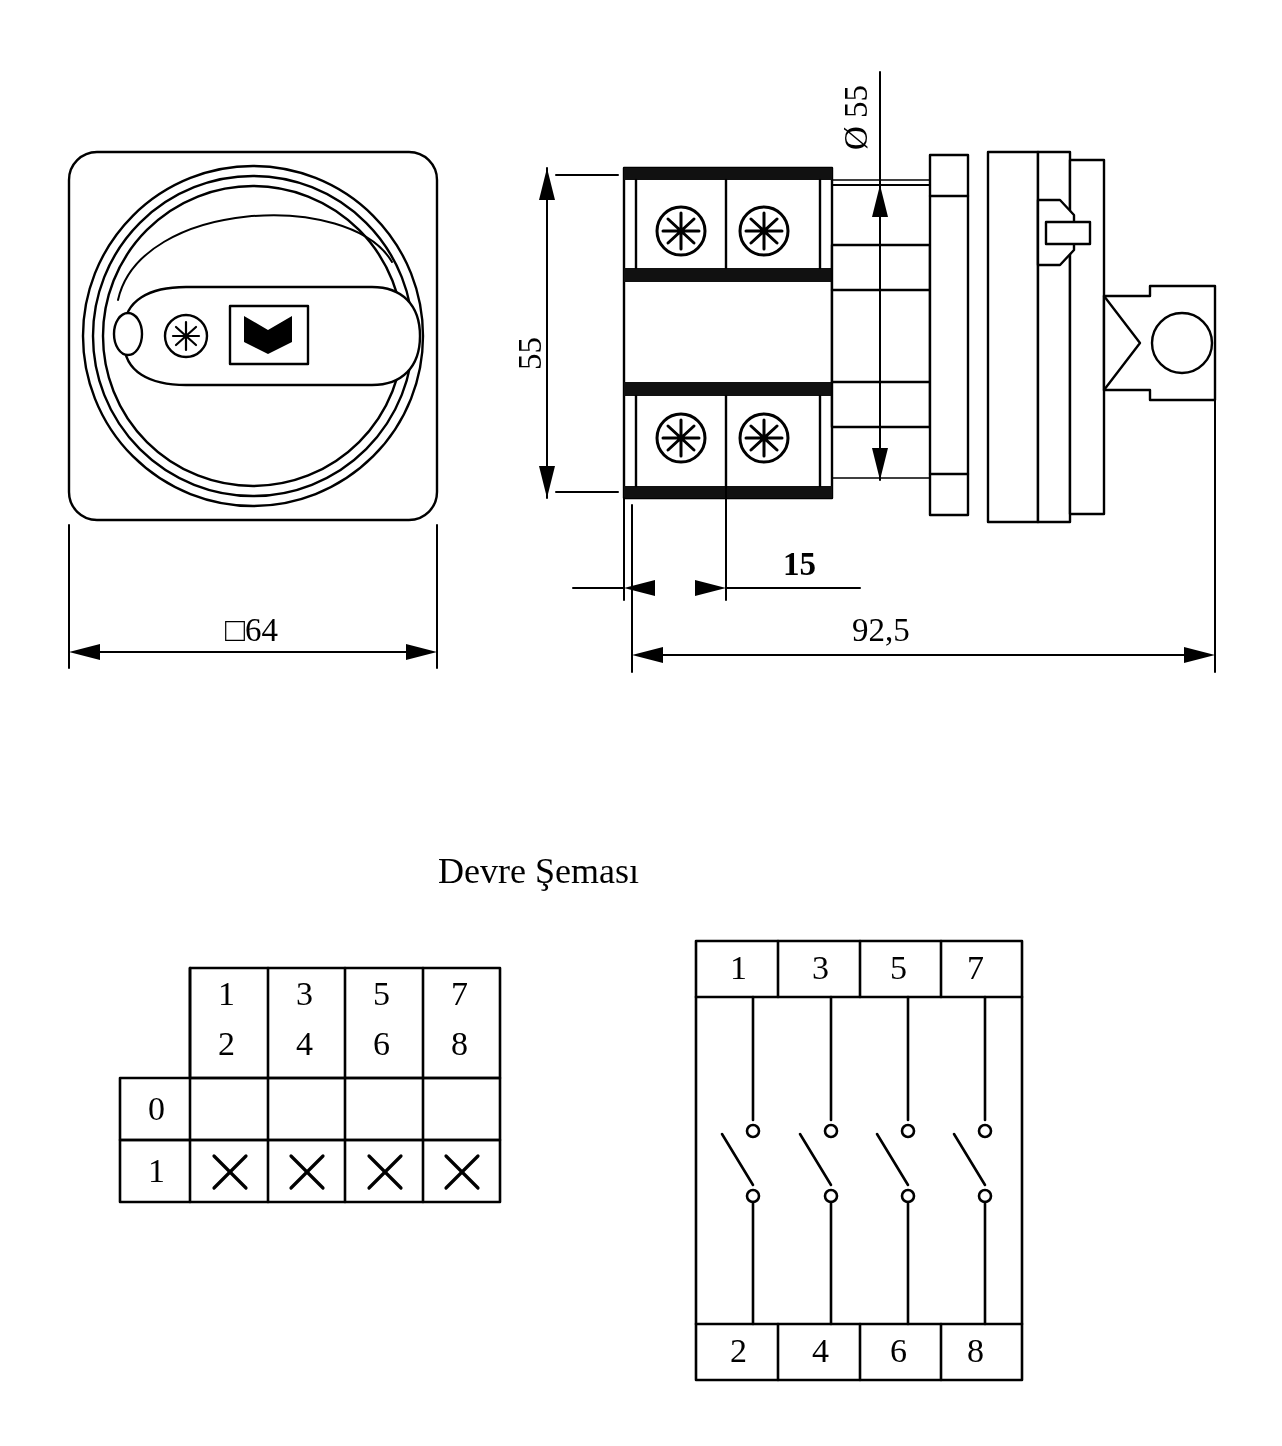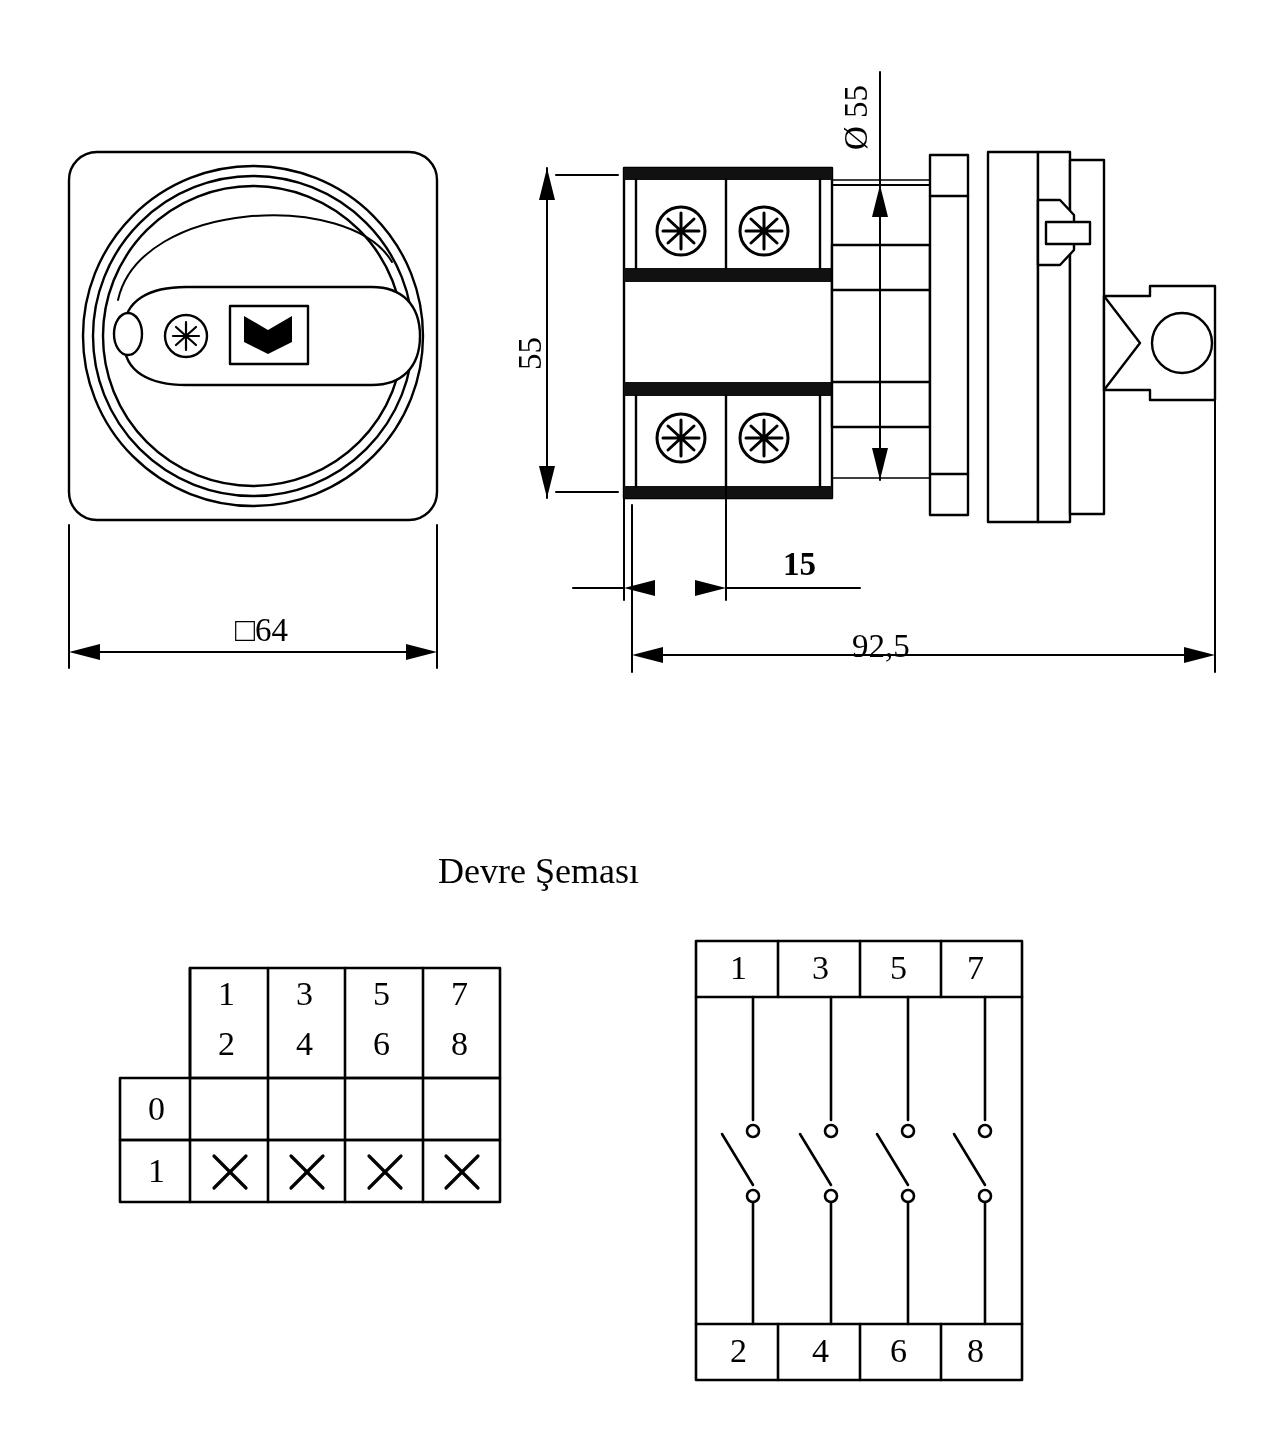--- a/index.html
+++ b/index.html
@@ -243,29 +243,29 @@
           <circle cx="985" cy="1131" r="6" fill="#fff"></circle>
           <line x1="954" y1="1134" x2="985" y2="1185"></line>
           <circle cx="985" cy="1196" r="6" fill="#fff"></circle>
           <line x1="985" y1="1202" x2="985" y2="1324"></line>
         </g>
       </g>
 
     </g>
   </svg>
 
-  <div class="lbl dim-text" style="left:225px; top:612px;margin-left:10px;">□64</div>
+  <div class="lbl dim-text" style="left:225px; top:612px;">□64</div>
 
   <div class="lbl dim-55" style="left:512px; top:370px;">55</div>
 
   <div class="lbl dia-55" style="left:838px; top:150px;">Ø 55</div>
 
   <div class="lbl dim-text" style="left:783px; top:546px;font-weight:bold;">15</div>
 
-  <div class="lbl dim-text" style="left:852px; top:612px;margin-top:16px;">92,5</div>
+  <div class="lbl dim-text" style="left:852px; top:612px;">92,5</div>
 
   <div class="lbl section-title" style="left:438px; top:850px;">Devre Şeması</div>
 
   <div class="lbl cellnum" style="left:218px; top:975px;">1</div>
   <div class="lbl cellnum" style="left:218px; top:1025px;">2</div>
 
   <div class="lbl cellnum" style="left:296px; top:975px;">3</div>
   <div class="lbl cellnum" style="left:296px; top:1025px;">4</div>
 
   <div class="lbl cellnum" style="left:373px; top:975px;">5</div>

